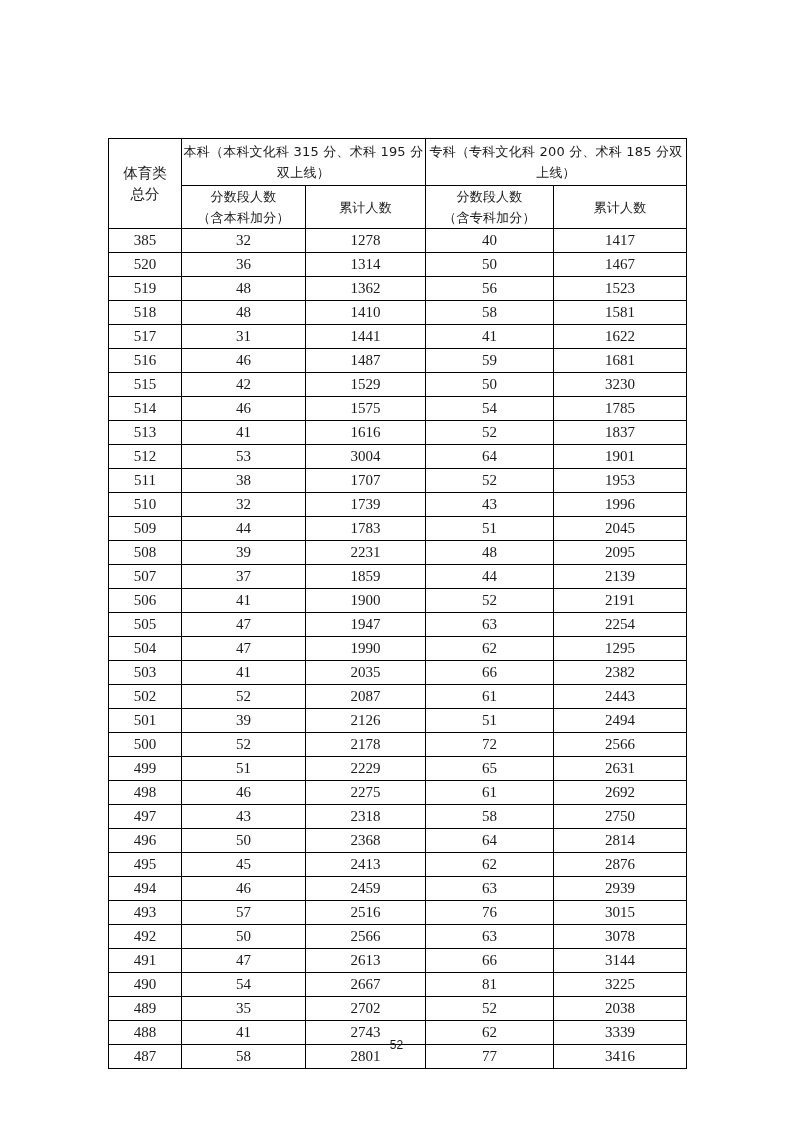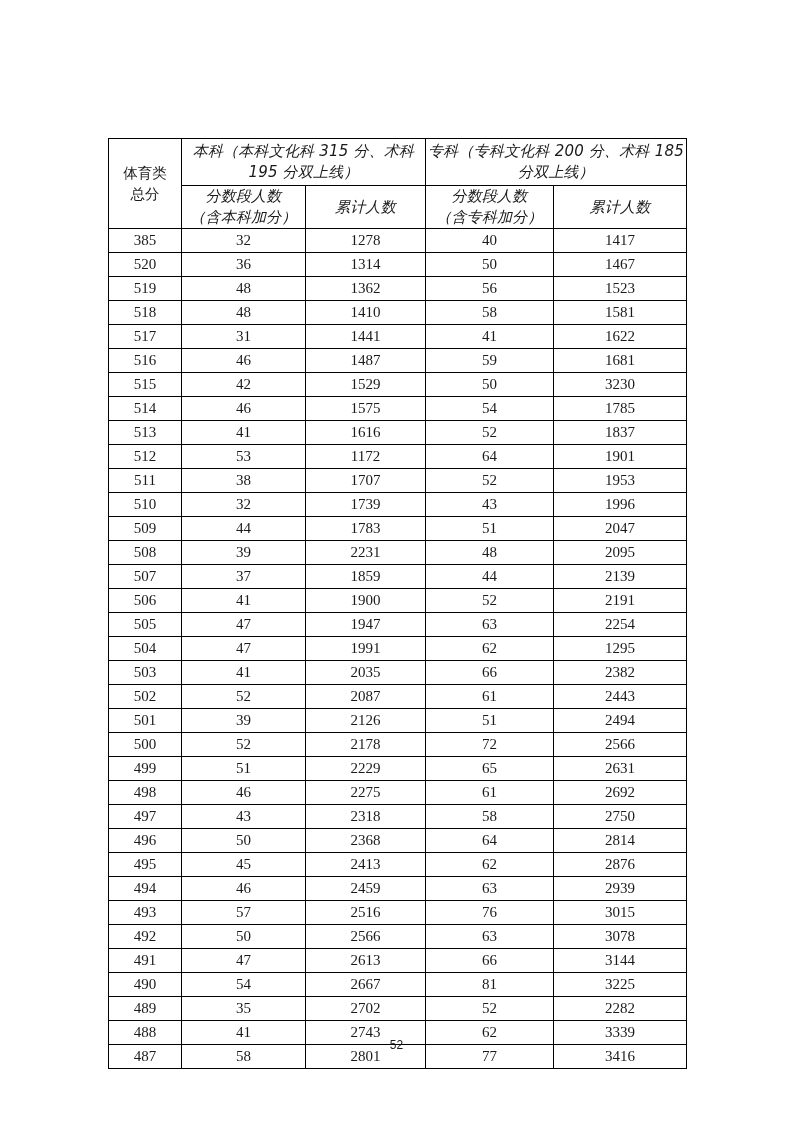--- a/index.html
+++ b/index.html
@@ -48,26 +48,25 @@
 
   
   col.c-score   { width: 73px; }
   col.c-bk-band { width: 124px; }
   col.c-bk-cum  { width: 120px; }
   col.c-zk-band { width: 128px; }
   col.c-zk-cum  { width: 133px; }
 
   .hdr-cn {
     font-family: "DejaVu Sans", "Liberation Sans", sans-serif;
-    font-size: 15px;
+    font-size: 13px;
     line-height: 21px;
     font-weight: normal;
     letter-spacing: 0.2px;
     padding: 4px 5px;
-    font-style: italic;
   }
 
   th.score-head {
     font-family: "DejaVu Sans", "Liberation Sans", sans-serif;
     font-size: 14.5px;
     line-height: 21px;
     padding: 2px;
   }
 
   th.group-head {
@@ -196,21 +195,21 @@
           <tr>
             <td class="num">513</td>
             <td class="num">41</td>
             <td class="num">1616</td>
             <td class="num">52</td>
             <td class="num">1837</td>
           </tr>
           <tr>
             <td class="num">512</td>
             <td class="num">53</td>
-            <td class="num">1172</td>
+            <td class="num">3004</td>
             <td class="num">64</td>
             <td class="num">1901</td>
           </tr>
           <tr>
             <td class="num">511</td>
             <td class="num">38</td>
             <td class="num">1707</td>
             <td class="num">52</td>
             <td class="num">1953</td>
           </tr>
@@ -219,21 +218,21 @@
             <td class="num">32</td>
             <td class="num">1739</td>
             <td class="num">43</td>
             <td class="num">1996</td>
           </tr>
           <tr>
             <td class="num">509</td>
             <td class="num">44</td>
             <td class="num">1783</td>
             <td class="num">51</td>
-            <td class="num">2047</td>
+            <td class="num">2045</td>
           </tr>
           <tr>
             <td class="num">508</td>
             <td class="num">39</td>
             <td class="num">2231</td>
             <td class="num">48</td>
             <td class="num">2095</td>
           </tr>
           <tr>
             <td class="num">507</td>
@@ -252,21 +251,21 @@
           <tr>
             <td class="num">505</td>
             <td class="num">47</td>
             <td class="num">1947</td>
             <td class="num">63</td>
             <td class="num">2254</td>
           </tr>
           <tr>
             <td class="num">504</td>
             <td class="num">47</td>
-            <td class="num">1991</td>
+            <td class="num">1990</td>
             <td class="num">62</td>
             <td class="num">1295</td>
           </tr>
           <tr>
             <td class="num">503</td>
             <td class="num">41</td>
             <td class="num">2035</td>
             <td class="num">66</td>
             <td class="num">2382</td>
           </tr>
@@ -359,21 +358,21 @@
             <td class="num">54</td>
             <td class="num">2667</td>
             <td class="num">81</td>
             <td class="num">3225</td>
           </tr>
           <tr>
             <td class="num">489</td>
             <td class="num">35</td>
             <td class="num">2702</td>
             <td class="num">52</td>
-            <td class="num">2282</td>
+            <td class="num">2038</td>
           </tr>
           <tr>
             <td class="num">488</td>
             <td class="num">41</td>
             <td class="num">2743</td>
             <td class="num">62</td>
             <td class="num">3339</td>
           </tr>
           <tr>
             <td class="num">487</td>

